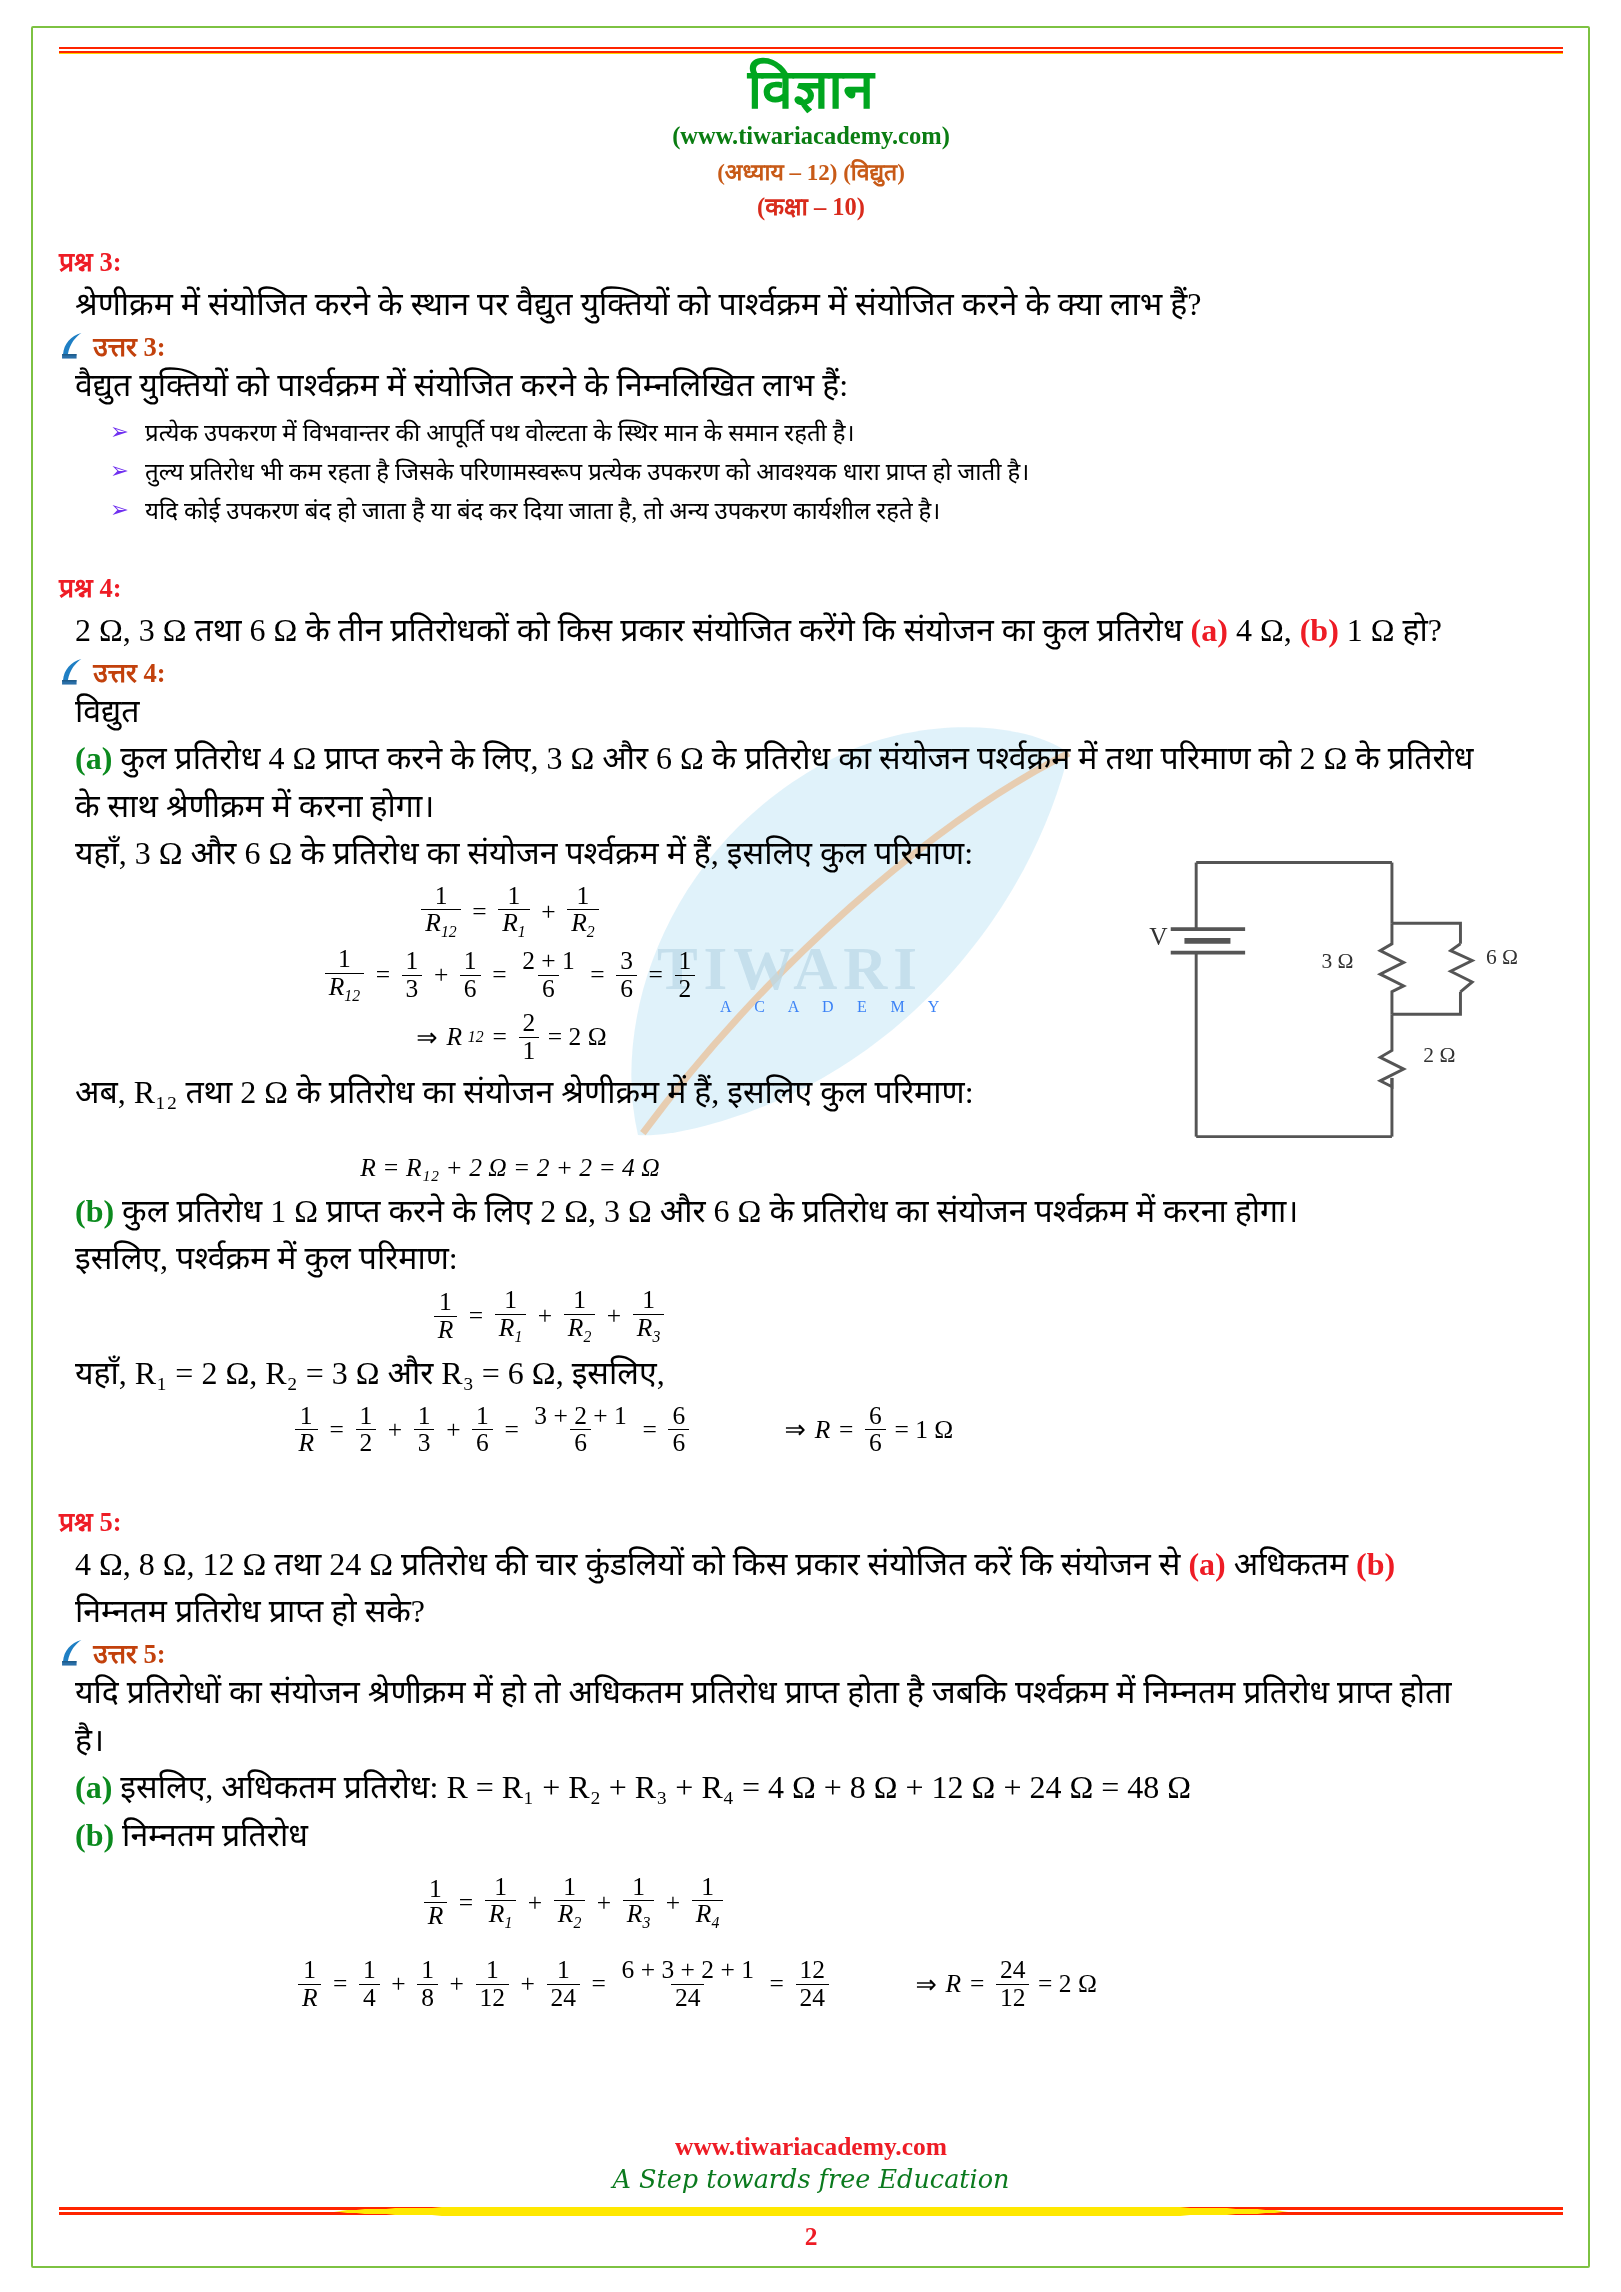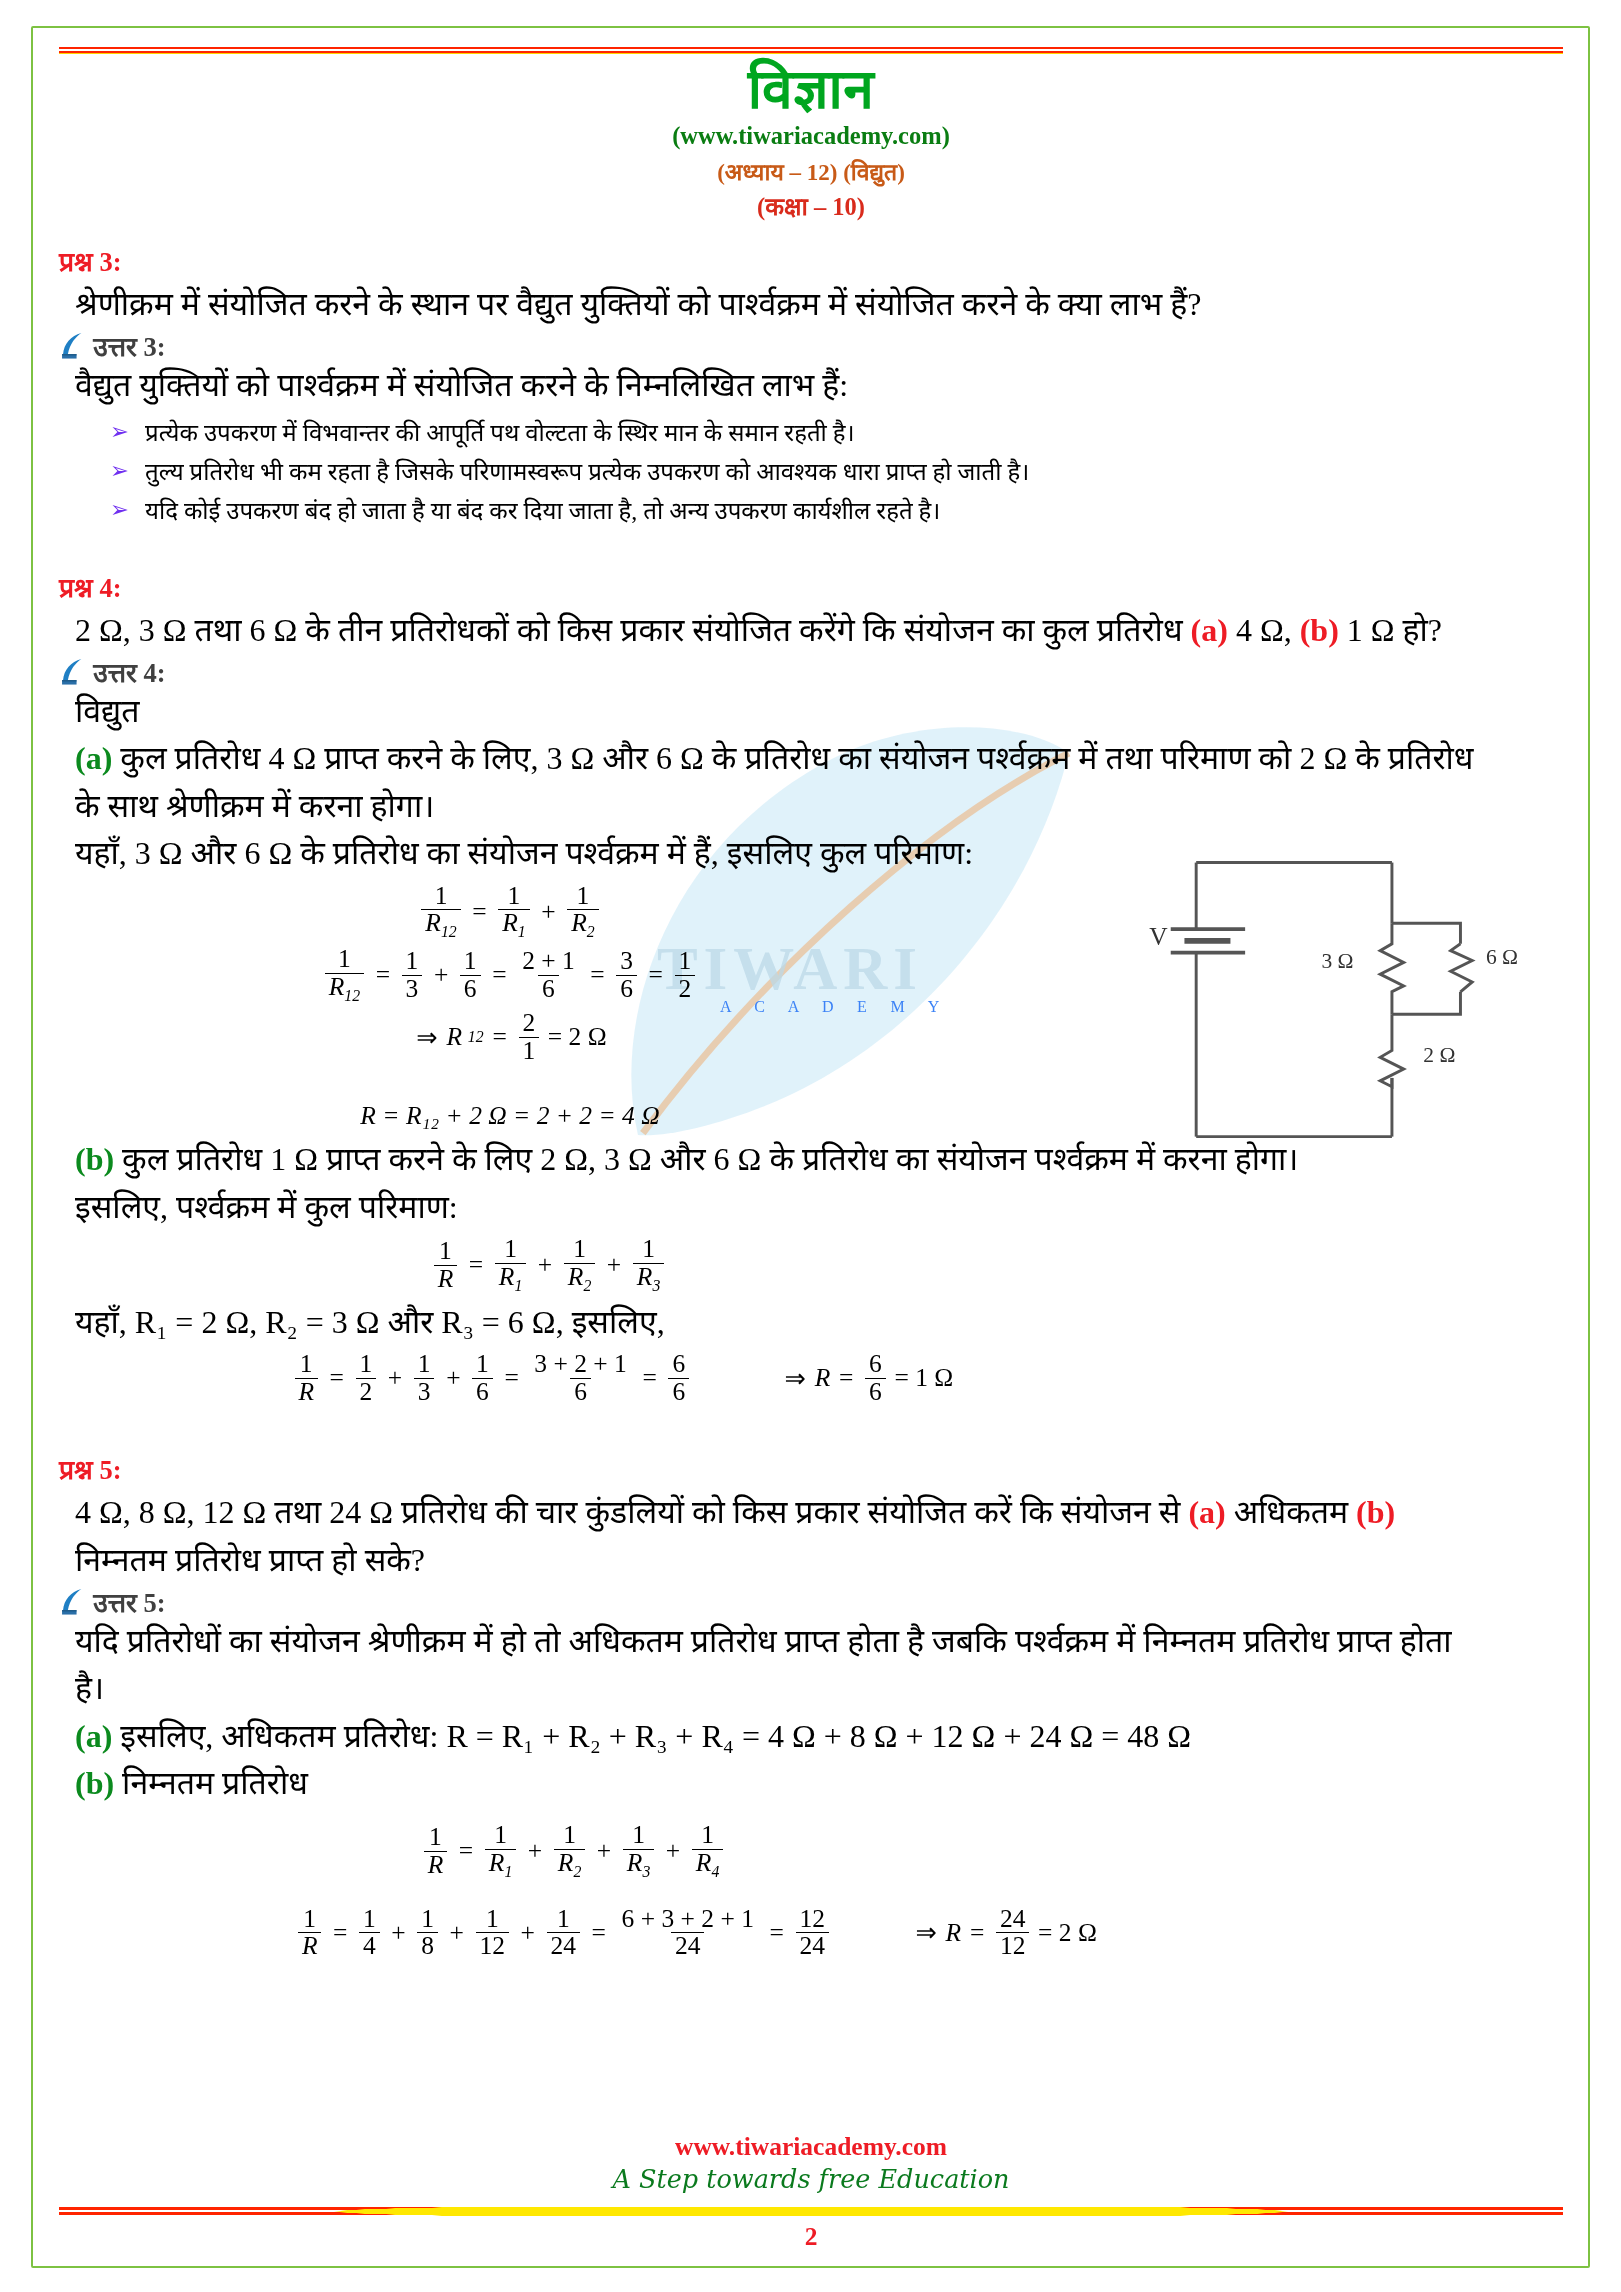--- a/index.html
+++ b/index.html
@@ -75,21 +75,21 @@
     margin:2px 16px;
   }
   .ans-head{
     display:flex;
     align-items:flex-end;
     gap:6.9px;
     margin-top:3.9px;
     margin-bottom:2.9px;
   }
   .ans-head .label{
-    color:#404040;
+    color:#c2410c;
     font-weight:700;
     font-size:26.5px;
     line-height:1;
   }
   .quill{
     width:27.4px;height:29px;
     position:relative;
     display:inline-block;
     flex:0 0 auto;
   }
@@ -365,20 +365,21 @@
     <i class="ital">R</i>
         <sub class="s">12</sub>
     <span class="op">=</span>
     <span class="frac">
       <span class="num">2</span>
       <span class="den">1</span>
     </span>
     <span>= 2 Ω</span>
   </div>
 
+  <div class="a-text">अब,  R₁₂ तथा 2 Ω के प्रतिरोध का संयोजन श्रेणीक्रम में हैं, इसलिए कुल परिमाण:</div>
 
   <div class="mathline" style="width:902px;margin-top:37px;">
     <span class="ital">R = R₁₂ + 2 Ω = 2 + 2 = 4 Ω</span>
   </div>
 
   <div class="a-text"><span class="mark-b">(b)</span><span> कुल प्रतिरोध 1 Ω  प्राप्त करने के लिए 2 Ω, 3 Ω और 6 Ω के प्रतिरोध का संयोजन पर्श्वक्रम में करना होगा।</span></div>
   <div class="a-text">इसलिए, पर्श्वक्रम में कुल परिमाण:</div>
 
   <div class="mathline" style="width:980px;">
     <span class="frac">

